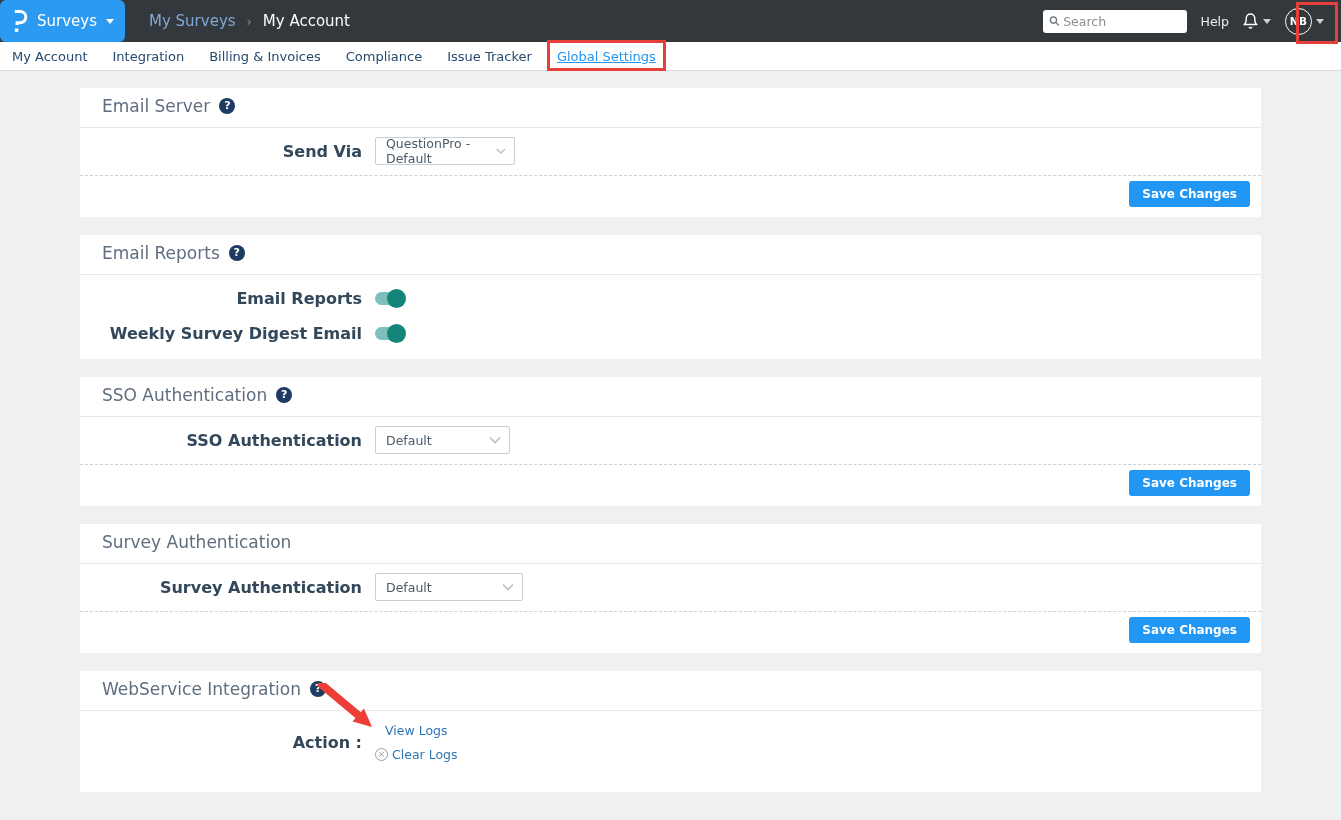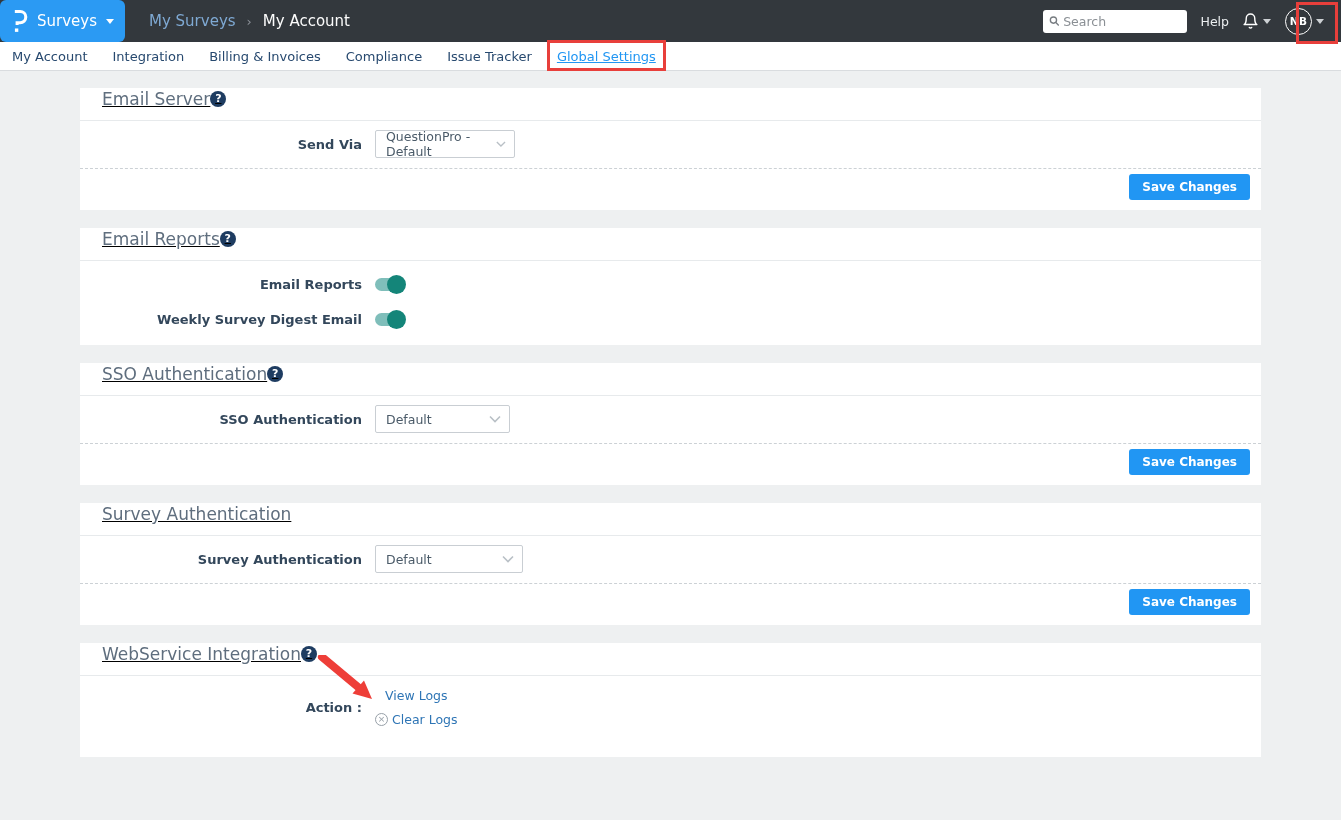--- a/index.html
+++ b/index.html
@@ -66,33 +66,33 @@
   .tab-global { color:#2196f3; text-decoration:underline; position:relative; }
   .global-annotation {
     position:absolute; top:-9px; bottom:-7px; left:-10px; right:-10px;
     border:3px solid #e83f3b; pointer-events:none;
   }
 
   
   .content { padding:17px 0 0 80px; }
   .card { width:1181px; background:#fff; margin-bottom:18px; position:relative; }
   .card-header {
-    display:flex; align-items:center; 
-    padding:1px 22px 11px; border-bottom:1px solid #e7eaec;text-decoration:underline;
+    display:flex; align-items:center; gap:9px;
+    padding:8px 22px 11px; border-bottom:1px solid #e7eaec;
   }
   .card-title { font-size:17px; color:#5f6e7e; }
   .help-icon {
     width:16px; height:16px; border-radius:50%; background:#1e3c61;
     color:#fff; font-size:11px; font-weight:bold; line-height:1;
     display:flex; align-items:center; justify-content:center; cursor:pointer;
     padding-bottom:1px;
   }
   .form-row { display:flex; align-items:center; padding:9px 0 10px; }
   .form-label {
-    width:282px; text-align:right; font-size:13px; font-weight:bold;
+    width:282px; text-align:right; font-size:16px; font-weight:bold;
     color:#33475b; margin-right:13px;
   }
   .select {
     height:28px; border:1px solid #c9ced3; border-radius:2px; background:#fff;
     display:flex; align-items:center; justify-content:space-between;
     padding:0 8px 0 10px; font-size:12.5px; color:#4a5a68; cursor:pointer;
   }
   .dashed { border-top:1px dashed #ccd1d5; }
   .card-footer { display:flex; justify-content:flex-end; padding:5px 11px 10px; }
   .btn-save {

